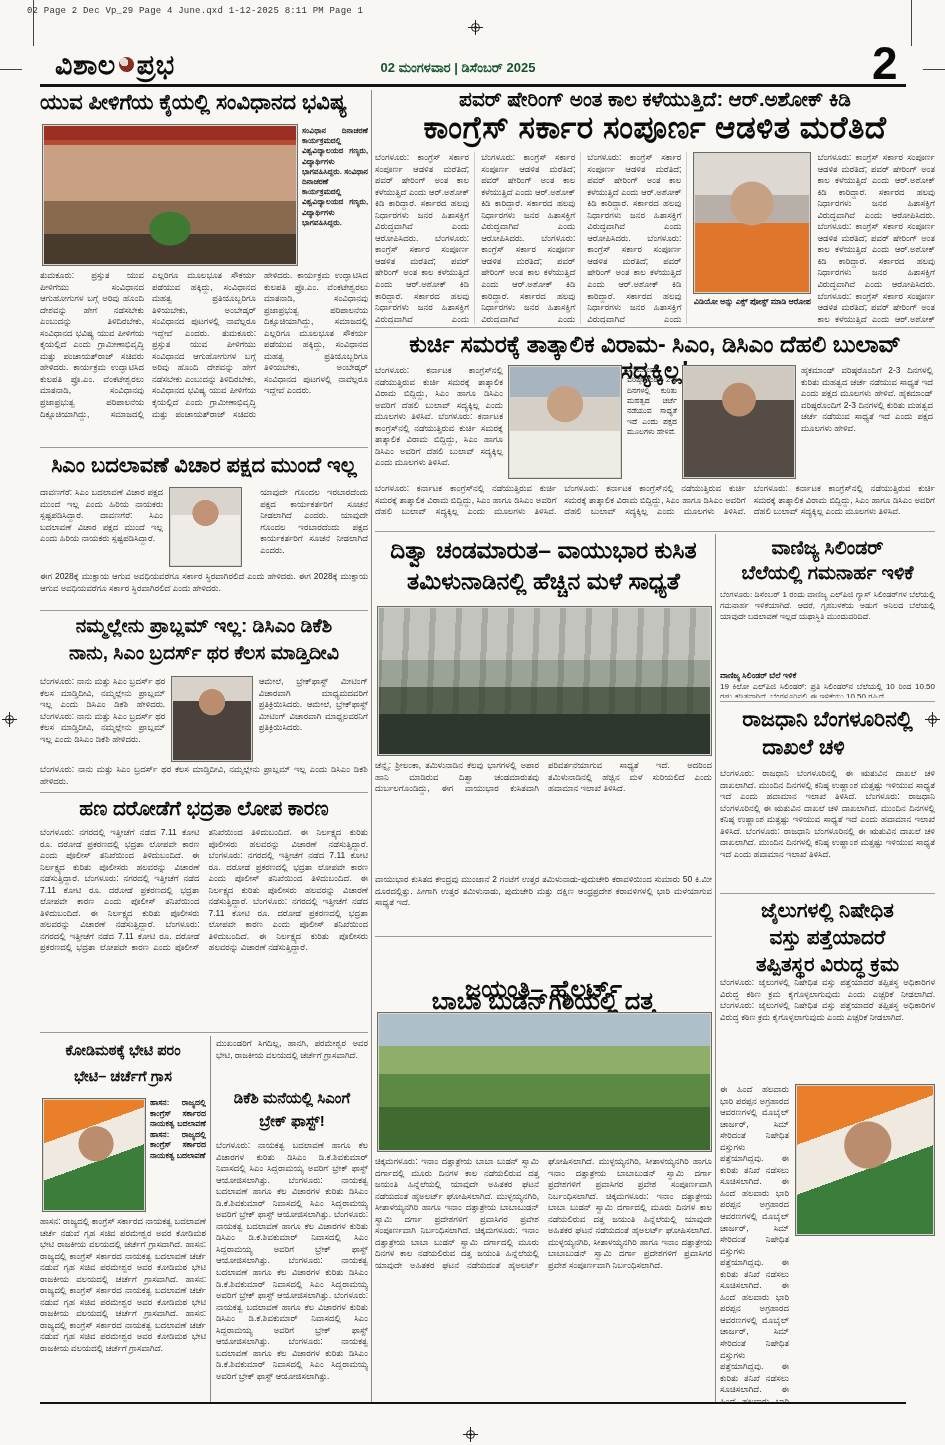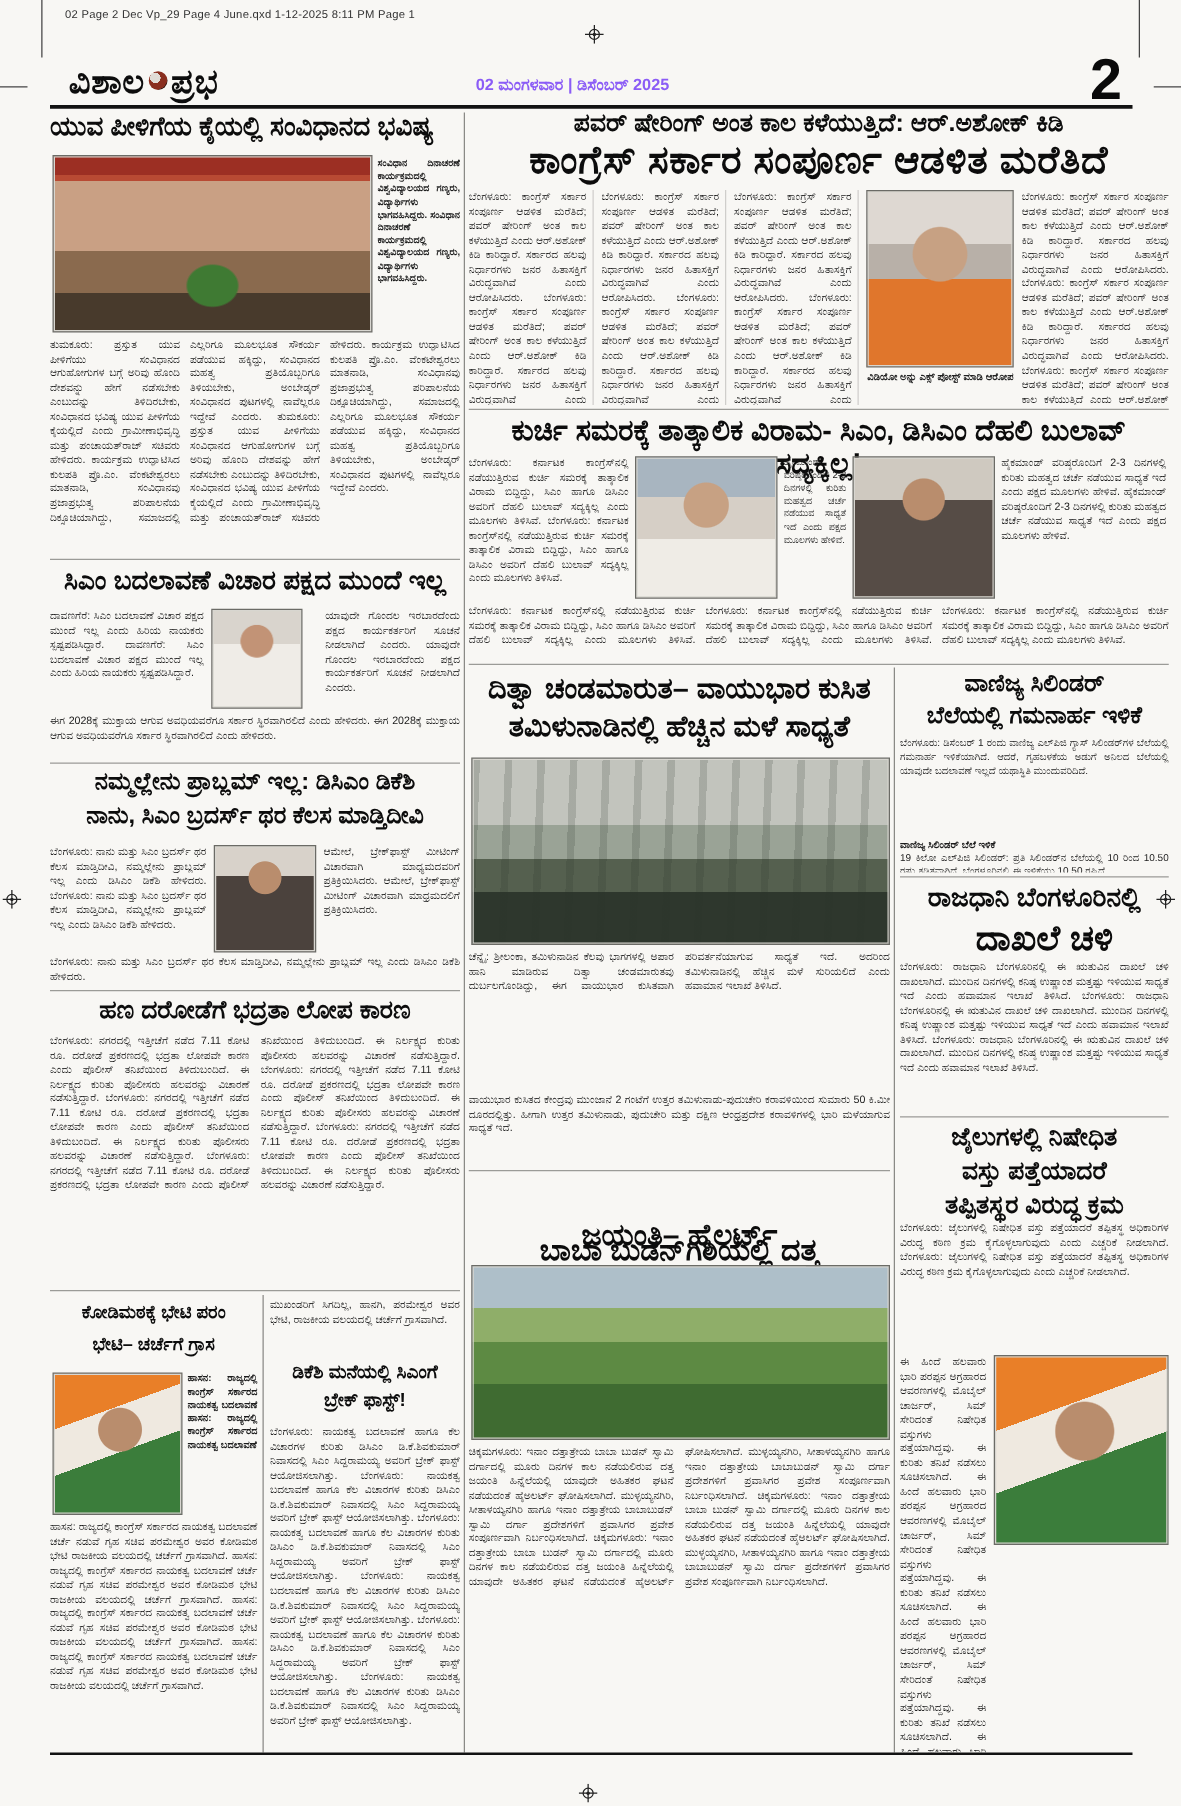--- a/index.html
+++ b/index.html
@@ -4,21 +4,21 @@
 <style>
   html,body{margin:0;padding:0;background:#e9e8e5;}
   .page{position:relative;width:945px;height:1445px;background:#f8f7f4;overflow:hidden;
         font-family:"Liberation Sans",sans-serif;color:#141414;}
   .abs{position:absolute;}
   .slug{font-size:9px;color:#333;letter-spacing:.2px;}
   .brand{font-size:27px;font-weight:bold;color:#0d0d0d;letter-spacing:.5px;}
   .brand .emblem{display:inline-block;width:15px;height:15px;border-radius:50%;
         background:radial-gradient(circle at 35% 35%,#e0dcd6 0 30%,#8a2f1f 31% 70%,#3a1a12 71%);
         vertical-align:middle;margin:0 3px 4px 3px;}
-  .dateline{font-size:13px;font-weight:bold;text-align:center;color:#8b5cf6;}
+  .dateline{font-size:13px;font-weight:bold;text-align:center;color:#14532d;}
   .pagenum{font-size:46px;font-weight:bold;color:#0a0a0a;line-height:1;}
   .hrule{background:#121212;}
   .vrule{background:#8a8a86;width:1px;}
   .thin{background:#9b9b97;height:1px;}
   .hl{font-weight:bold;color:#0c0c0c;line-height:1.12;}
   .ctr{text-align:center;}
   .body-txt{font-size:8.5px;line-height:1.36;text-align:justify;color:#1c1c1c;overflow:hidden;}
   .cols2{column-count:2;column-gap:9px;}
   .cols3{column-count:3;column-gap:8px;}
   .photo{border:1px solid #6b6b66;box-shadow:0 0 0 1px #d8d6d0 inset;}
@@ -55,21 +55,21 @@
       radial-gradient(circle at 52% 40%, #b98d6d 0 20%, rgba(0,0,0,0) 21%),
       linear-gradient(160deg,#e97f28 0 30%,#efe9e0 30% 55%,#3b7d3b 55%);}
   .hl-kicker{font-size:20px;}
   .hl-main{font-size:31px;letter-spacing:.5px;}
 </style>
 </head>
 <body>
 
 <div class="page">
 
-  <div class="abs slug" style="left:52px;top:6px;">02 Page 2 Dec Vp_29 Page 4 June.qxd  1-12-2025  8:11 PM  Page 1</div>
+  <div class="abs slug" style="left:27px;top:6px;font-family:Liberation Mono, monospace;">02 Page 2 Dec Vp_29 Page 4 June.qxd  1-12-2025  8:11 PM  Page 1</div>
   <div class="abs" style="left:33px;top:0;width:1px;height:46px;background:#444;"></div>
   <div class="abs" style="left:911px;top:0;width:1px;height:46px;background:#444;"></div>
   <div class="abs" style="left:0;top:69px;width:22px;height:1px;background:#444;"></div>
   <div class="abs" style="left:923px;top:69px;width:22px;height:1px;background:#444;"></div>
 
   <div class="abs regmark" style="left:468px;top:20px;">
     <svg width="15" height="15" viewBox="0 0 15 15">
         <circle cx="7.5" cy="7.5" r="4" fill="none" stroke="#222"></circle>
         <circle cx="7.5" cy="7.5" r="1.4" fill="#222"></circle>
         <line x1="0" y1="7.5" x2="15" y2="7.5" stroke="#222"></line>
@@ -124,21 +124,21 @@
     <div class="body-txt ncol" style="width:112px;height:80px;margin-left:12px;">ಯಾವುದೇ ಗೊಂದಲ ಇರಬಾರದೆಂದು ಪಕ್ಷದ ಕಾರ್ಯಕರ್ತರಿಗೆ ಸೂಚನೆ ನೀಡಲಾಗಿದೆ ಎಂದರು. ಯಾವುದೇ ಗೊಂದಲ ಇರಬಾರದೆಂದು ಪಕ್ಷದ ಕಾರ್ಯಕರ್ತರಿಗೆ ಸೂಚನೆ ನೀಡಲಾಗಿದೆ ಎಂದರು.</div>
   </div>
   <div class="abs body-txt" style="left:40px;top:571px;width:328px;height:36px;">ಈಗ 2028ಕ್ಕೆ ಮುಕ್ತಾಯ ಆಗುವ ಅವಧಿಯವರೆಗೂ ಸರ್ಕಾರ ಸ್ಥಿರವಾಗಿರಲಿದೆ ಎಂದು ಹೇಳಿದರು. ಈಗ 2028ಕ್ಕೆ ಮುಕ್ತಾಯ ಆಗುವ ಅವಧಿಯವರೆಗೂ ಸರ್ಕಾರ ಸ್ಥಿರವಾಗಿರಲಿದೆ ಎಂದು ಹೇಳಿದರು.</div>
   <div class="abs thin" style="left:40px;top:610px;width:328px;"></div>
 
   <div class="abs hl ctr" style="left:40px;top:642px;width:328px;font-size:19px;">ನಾನು, ಸಿಎಂ ಬ್ರದರ್ಸ್ ಥರ ಕೆಲಸ ಮಾಡ್ತಿದೀವಿ</div>
   <div class="abs hl ctr" style="left:40px;top:615px;width:328px;font-size:19px;">ನಮ್ಮಲ್ಲೇನು ಪ್ರಾಬ್ಲಮ್ ಇಲ್ಲ: ಡಿಸಿಎಂ ಡಿಕೆಶಿ</div>
   <div class="abs flexrow" style="left:40px;top:676px;width:328px;height:86px;">
     <div class="body-txt ncol" style="width:126px;height:86px;">ಬೆಂಗಳೂರು: ನಾನು ಮತ್ತು ಸಿಎಂ ಬ್ರದರ್ಸ್ ಥರ ಕೆಲಸ ಮಾಡ್ತಿದೀವಿ, ನಮ್ಮಲ್ಲೇನು ಪ್ರಾಬ್ಲಮ್ ಇಲ್ಲ ಎಂದು ಡಿಸಿಎಂ ಡಿಕೆಶಿ ಹೇಳಿದರು. ಬೆಂಗಳೂರು: ನಾನು ಮತ್ತು ಸಿಎಂ ಬ್ರದರ್ಸ್ ಥರ ಕೆಲಸ ಮಾಡ್ತಿದೀವಿ, ನಮ್ಮಲ್ಲೇನು ಪ್ರಾಬ್ಲಮ್ ಇಲ್ಲ ಎಂದು ಡಿಸಿಎಂ ಡಿಕೆಶಿ ಹೇಳಿದರು.</div>
     <div class="photo photo-dcm2" style="width:80px;height:84px;"></div>
-    <div class="body-txt ncol" style="width:110px;height:86px;">ಆಮೇಲೆ, ಬ್ರೇಕ್‌ಫಾಸ್ಟ್ ಮೀಟಿಂಗ್ ವಿಚಾರವಾಗಿ ಮಾಧ್ಯಮದವರಿಗೆ ಪ್ರತಿಕ್ರಿಯಿಸಿದರು. ಆಮೇಲೆ, ಬ್ರೇಕ್‌ಫಾಸ್ಟ್ ಮೀಟಿಂಗ್ ವಿಚಾರವಾಗಿ ಮಾಧ್ರಮದಲಿಗೆ ಪ್ರತಿಕ್ರಿಯಿಸಿದರು.</div>
+    <div class="body-txt ncol" style="width:110px;height:86px;">ಆಮೇಲೆ, ಬ್ರೇಕ್‌ಫಾಸ್ಟ್ ಮೀಟಿಂಗ್ ವಿಚಾರವಾಗಿ ಮಾಧ್ಯಮದವರಿಗೆ ಪ್ರತಿಕ್ರಿಯಿಸಿದರು. ಆಮೇಲೆ, ಬ್ರೇಕ್‌ಫಾಸ್ಟ್ ಮೀಟಿಂಗ್ ವಿಚಾರವಾಗಿ ಮಾಧ್ಹಲವರನಿಗೆ ಪ್ರತಿಕ್ರಿಯಿಸಿದರು.</div>
   </div>
   <div class="abs body-txt" style="left:40px;top:764px;width:328px;height:24px;">ಬೆಂಗಳೂರು: ನಾನು ಮತ್ತು ಸಿಎಂ ಬ್ರದರ್ಸ್ ಥರ ಕೆಲಸ ಮಾಡ್ತಿದೀವಿ, ನಮ್ಮಲ್ಲೇನು ಪ್ರಾಬ್ಲಮ್ ಇಲ್ಲ ಎಂದು ಡಿಸಿಎಂ ಡಿಕೆಶಿ ಹೇಳಿದರು.</div>
   <div class="abs thin" style="left:40px;top:792px;width:328px;"></div>
 
   <div class="abs hl ctr" style="left:40px;top:797px;width:328px;font-size:20px;">ಹಣ ದರೋಡೆಗೆ ಭದ್ರತಾ ಲೋಪ ಕಾರಣ</div>
   <div class="abs body-txt cols2" style="left:40px;top:827px;width:328px;height:200px;">ಬೆಂಗಳೂರು: ನಗರದಲ್ಲಿ ಇತ್ತೀಚೆಗೆ ನಡೆದ 7.11 ಕೋಟಿ ರೂ. ದರೋಡೆ ಪ್ರಕರಣದಲ್ಲಿ ಭದ್ರತಾ ಲೋಪವೇ ಕಾರಣ ಎಂದು ಪೊಲೀಸ್ ತನಿಖೆಯಿಂದ ತಿಳಿದುಬಂದಿದೆ. ಈ ನಿರ್ಲಕ್ಷ್ಯದ ಕುರಿತು ಪೊಲೀಸರು ಹಲವರನ್ನು ವಿಚಾರಣೆ ನಡೆಸುತ್ತಿದ್ದಾರೆ. ಬೆಂಗಳೂರು: ನಗರದಲ್ಲಿ ಇತ್ತೀಚೆಗೆ ನಡೆದ 7.11 ಕೋಟಿ ರೂ. ದರೋಡೆ ಪ್ರಕರಣದಲ್ಲಿ ಭದ್ರತಾ ಲೋಪವೇ ಕಾರಣ ಎಂದು ಪೊಲೀಸ್ ತನಿಖೆಯಿಂದ ತಿಳಿದುಬಂದಿದೆ. ಈ ನಿರ್ಲಕ್ಷ್ಯದ ಕುರಿತು ಪೊಲೀಸರು ಹಲವರನ್ನು ವಿಚಾರಣೆ ನಡೆಸುತ್ತಿದ್ದಾರೆ. ಬೆಂಗಳೂರು: ನಗರದಲ್ಲಿ ಇತ್ತೀಚೆಗೆ ನಡೆದ 7.11 ಕೋಟಿ ರೂ. ದರೋಡೆ ಪ್ರಕರಣದಲ್ಲಿ ಭದ್ರತಾ ಲೋಪವೇ ಕಾರಣ ಎಂದು ಪೊಲೀಸ್ ತನಿಖೆಯಿಂದ ತಿಳಿದುಬಂದಿದೆ. ಈ ನಿರ್ಲಕ್ಷ್ಯದ ಕುರಿತು ಪೊಲೀಸರು ಹಲವರನ್ನು ವಿಚಾರಣೆ ನಡೆಸುತ್ತಿದ್ದಾರೆ. ಬೆಂಗಳೂರು: ನಗರದಲ್ಲಿ ಇತ್ತೀಚೆಗೆ ನಡೆದ 7.11 ಕೋಟಿ ರೂ. ದರೋಡೆ ಪ್ರಕರಣದಲ್ಲಿ ಭದ್ರತಾ ಲೋಪವೇ ಕಾರಣ ಎಂದು ಪೊಲೀಸ್ ತನಿಖೆಯಿಂದ ತಿಳಿದುಬಂದಿದೆ. ಈ ನಿರ್ಲಕ್ಷ್ಯದ ಕುರಿತು ಪೊಲೀಸರು ಹಲವರನ್ನು ವಿಚಾರಣೆ ನಡೆಸುತ್ತಿದ್ದಾರೆ. ಬೆಂಗಳೂರು: ನಗರದಲ್ಲಿ ಇತ್ತೀಚೆಗೆ ನಡೆದ 7.11 ಕೋಟಿ ರೂ. ದರೋಡೆ ಪ್ರಕರಣದಲ್ಲಿ ಭದ್ರತಾ ಲೋಪವೇ ಕಾರಣ ಎಂದು ಪೊಲೀಸ್ ತನಿಖೆಯಿಂದ ತಿಳಿದುಬಂದಿದೆ. ಈ ನಿರ್ಲಕ್ಷ್ಯದ ಕುರಿತು ಪೊಲೀಸರು ಹಲವರನ್ನು ವಿಚಾರಣೆ ನಡೆಸುತ್ತಿದ್ದಾರೆ.</div>
   <div class="abs thin" style="left:40px;top:1032px;width:328px;"></div>
 
   <div class="abs vrule" style="left:210px;top:1036px;height:366px;"></div>
   <div class="abs hl ctr" style="left:40px;top:1042px;width:166px;font-size:14.5px;">ಕೋಡಿಮಠಕ್ಕೆ ಭೇಟಿ ಪರಂ</div>
@@ -194,21 +194,21 @@
   <div class="abs" style="left:720px;top:590px;width:215px;height:108px;overflow:hidden;">
     <div class="body-txt" style="font-size:8px;">ಬೆಂಗಳೂರು: ಡಿಸೆಂಬರ್ 1 ರಂದು ವಾಣಿಜ್ಯ ಎಲ್‌ಪಿಜಿ ಗ್ಯಾಸ್ ಸಿಲಿಂಡರ್‌ಗಳ ಬೆಲೆಯಲ್ಲಿ ಗಮನಾರ್ಹ ಇಳಿಕೆಯಾಗಿದೆ. ಆದರೆ, ಗೃಹಬಳಕೆಯ ಅಡುಗೆ ಅನಿಲದ ಬೆಲೆಯಲ್ಲಿ ಯಾವುದೇ ಬದಲಾವಣೆ ಇಲ್ಲದೆ ಯಥಾಸ್ಥಿತಿ ಮುಂದುವರಿದಿದೆ.</div>
     <div class="body-txt sub-bold" style="font-size:8px;">ವಾಣಿಜ್ಯ ಸಿಲಿಂಡರ್ ಬೆಲೆ ಇಳಿಕೆ</div>
     <div class="body-txt" style="font-size:8px;">19 ಕಿಲೋ ಎಲ್‌ಪಿಜಿ ಸಿಲಿಂಡರ್: ಪ್ರತಿ ಸಿಲಿಂಡರ್‌ನ ಬೆಲೆಯಲ್ಲಿ 10 ರಿಂದ 10.50 ರಷ್ಟು ಕಡಿತವಾಗಿದೆ. ಬೆಂಗಳೂರಿನಲ್ಲಿ ಈ ಇಳಿಕೆಯು 10.50 ರಷ್ಟಿದೆ.</div>
     <div class="body-txt" style="font-size:8px;">47.5 ಕಿಲೋ ಎಲ್‌ಪಿಜಿ ಸಿಲಿಂಡರ್: ಈ ದೊಡ್ಡ ಸಿಲಿಂಡರ್‌ನ ಬೆಲೆಯಲ್ಲಿ 25.50 ರಷ್ಟು ಇಳಿಕೆಯಾಗಿದೆ.</div>
     <div class="body-txt" style="font-size:8px;">ಕಳೆದ ಒಂದು ವರ್ಷದಲ್ಲಿ ವಾಣಿಜ್ಯ ಗ್ಯಾಸ್ ಬೆಲೆಗಳು ಬಹುತೇಕ ನಿರಂತರ ಇಳಿಕೆ ಹಾದಿಯಲ್ಲಿ ಸಾಗಿವೆ. ಈ 12 ತಿಂಗಳ ಅವಧಿಯಲ್ಲಿ ಒಮ್ಮೆ 10 ಬಾರಿ ಬೆಲೆ ಇಳಿಕೆಯಾಗಿದ್ದು, ಕೇವಲ ಎರಡು ತಿಂಗಳು ಮಾತ್ರ ಏರಿಕೆ ಕಂಡುಬಂದಿದೆ.</div>
   </div>
   <div class="abs thin" style="left:720px;top:701px;width:215px;"></div>
 
   <div class="abs hl ctr" style="left:720px;top:707px;width:215px;font-size:21px;">ರಾಜಧಾನಿ ಬೆಂಗಳೂರಿನಲ್ಲಿ</div>
-  <div class="abs hl ctr" style="left:728px;top:735px;width:215px;font-size:28px;">ದಾಖಲೆ ಚಳಿ</div>
+  <div class="abs hl ctr" style="left:696px;top:735px;width:215px;font-size:21px;">ದಾಖಲೆ ಚಳಿ</div>
   <div class="abs body-txt" style="left:720px;top:768px;width:215px;height:120px;">ಬೆಂಗಳೂರು: ರಾಜಧಾನಿ ಬೆಂಗಳೂರಿನಲ್ಲಿ ಈ ಋತುವಿನ ದಾಖಲೆ ಚಳಿ ದಾಖಲಾಗಿದೆ. ಮುಂದಿನ ದಿನಗಳಲ್ಲಿ ಕನಿಷ್ಠ ಉಷ್ಣಾಂಶ ಮತ್ತಷ್ಟು ಇಳಿಯುವ ಸಾಧ್ಯತೆ ಇದೆ ಎಂದು ಹವಾಮಾನ ಇಲಾಖೆ ತಿಳಿಸಿದೆ. ಬೆಂಗಳೂರು: ರಾಜಧಾನಿ ಬೆಂಗಳೂರಿನಲ್ಲಿ ಈ ಋತುವಿನ ದಾಖಲೆ ಚಳಿ ದಾಖಲಾಗಿದೆ. ಮುಂದಿನ ದಿನಗಳಲ್ಲಿ ಕನಿಷ್ಠ ಉಷ್ಣಾಂಶ ಮತ್ತಷ್ಟು ಇಳಿಯುವ ಸಾಧ್ಯತೆ ಇದೆ ಎಂದು ಹವಾಮಾನ ಇಲಾಖೆ ತಿಳಿಸಿದೆ. ಬೆಂಗಳೂರು: ರಾಜಧಾನಿ ಬೆಂಗಳೂರಿನಲ್ಲಿ ಈ ಋತುವಿನ ದಾಖಲೆ ಚಳಿ ದಾಖಲಾಗಿದೆ. ಮುಂದಿನ ದಿನಗಳಲ್ಲಿ ಕನಿಷ್ಠ ಉಷ್ಣಾಂಶ ಮತ್ತಷ್ಟು ಇಳಿಯುವ ಸಾಧ್ಯತೆ ಇದೆ ಎಂದು ಹವಾಮಾನ ಇಲಾಖೆ ತಿಳಿಸಿದೆ.</div>
   <div class="abs thin" style="left:720px;top:893px;width:215px;"></div>
 
   <div class="abs hl ctr" style="left:720px;top:899px;width:215px;font-size:20px;">ಜೈಲುಗಳಲ್ಲಿ ನಿಷೇಧಿತ</div>
   <div class="abs hl ctr" style="left:720px;top:926px;width:215px;font-size:20px;">ವಸ್ತು ಪತ್ತೆಯಾದರೆ</div>
   <div class="abs hl ctr" style="left:720px;top:953px;width:215px;font-size:20px;">ತಪ್ಪಿತಸ್ಥರ ವಿರುದ್ಧ ಕ್ರಮ</div>
   <div class="abs body-txt" style="left:720px;top:948px;width:215px;height:94px;margin-top:29px;">ಬೆಂಗಳೂರು: ಜೈಲುಗಳಲ್ಲಿ ನಿಷೇಧಿತ ವಸ್ತು ಪತ್ತೆಯಾದರೆ ತಪ್ಪಿತಸ್ಥ ಅಧಿಕಾರಿಗಳ ವಿರುದ್ಧ ಕಠಿಣ ಕ್ರಮ ಕೈಗೊಳ್ಳಲಾಗುವುದು ಎಂದು ಎಚ್ಚರಿಕೆ ನೀಡಲಾಗಿದೆ. ಬೆಂಗಳೂರು: ಜೈಲುಗಳಲ್ಲಿ ನಿಷೇಧಿತ ವಸ್ತು ಪತ್ತೆಯಾದರೆ ತಪ್ಪಿತಸ್ಥ ಅಧಿಕಾರಿಗಳ ವಿರುದ್ಧ ಕಠಿಣ ಕ್ರಮ ಕೈಗೊಳ್ಳಲಾಗುವುದು ಎಂದು ಎಚ್ಚರಿಕೆ ನೀಡಲಾಗಿದೆ.</div>
   <div class="abs" style="left:720px;top:1084px;width:215px;height:318px;overflow:hidden;">
     <div class="photo photo-flag" style="float:right;width:138px;height:150px;margin:0 0 4px 6px;"></div>
     <div class="body-txt" style="height:318px;">ಈ ಹಿಂದೆ ಹಲವಾರು ಭಾರಿ ಪರಪ್ಪನ ಅಗ್ರಹಾರದ ಆವರಣಗಳಲ್ಲಿ ಮೊಬೈಲ್ ಚಾರ್ಜರ್, ಸಿಮ್ ಸೇರಿದಂತೆ ನಿಷೇಧಿತ ವಸ್ತುಗಳು ಪತ್ತೆಯಾಗಿದ್ದವು. ಈ ಕುರಿತು ತನಿಖೆ ನಡೆಸಲು ಸೂಚಿಸಲಾಗಿದೆ. ಈ ಹಿಂದೆ ಹಲವಾರು ಭಾರಿ ಪರಪ್ಪನ ಅಗ್ರಹಾರದ ಆವರಣಗಳಲ್ಲಿ ಮೊಬೈಲ್ ಚಾರ್ಜರ್, ಸಿಮ್ ಸೇರಿದಂತೆ ನಿಷೇಧಿತ ವಸ್ತುಗಳು ಪತ್ತೆಯಾಗಿದ್ದವು. ಈ ಕುರಿತು ತನಿಖೆ ನಡೆಸಲು ಸೂಚಿಸಲಾಗಿದೆ. ಈ ಹಿಂದೆ ಹಲವಾರು ಭಾರಿ ಪರಪ್ಪನ ಅಗ್ರಹಾರದ ಆವರಣಗಳಲ್ಲಿ ಮೊಬೈಲ್ ಚಾರ್ಜರ್, ಸಿಮ್ ಸೇರಿದಂತೆ ನಿಷೇಧಿತ ವಸ್ತುಗಳು ಪತ್ತೆಯಾಗಿದ್ದವು. ಈ ಕುರಿತು ತನಿಖೆ ನಡೆಸಲು ಸೂಚಿಸಲಾಗಿದೆ. ಈ ಹಿಂದೆ ಹಲವಾರು ಭಾರಿ ಪರಪ್ಪನ ಅಗ್ರಹಾರದ ಆವರಣಗಳಲ್ಲಿ ಮೊಬೈಲ್ ಚಾರ್ಜರ್, ಸಿಮ್ ಸೇರಿದಂತೆ ನಿಷೇಧಿತ ವಸ್ತುಗಳು ಪತ್ತೆಯಾಗಿದ್ದವು. ಈ ಕುರಿತು ತನಿಖೆ ನಡೆಸಲು ಸೂಚಿಸಲಾಗಿದೆ. ಈ ಹಿಂದೆ ಹಲವಾರು ಭಾರಿ ಪರಪ್ಪನ ಅಗ್ರಹಾರದ ಆವರಣಗಳಲ್ಲಿ ಮೊಬೈಲ್ ಚಾರ್ಜರ್, ಸಿಮ್ ಸೇರಿದಂತೆ ನಿಷೇಧಿತ ವಸ್ತುಗಳು ಪತ್ತೆಯಾಗಿದ್ದವು. ಈ ಕುರಿತು ತನಿಖೆ ನಡೆಸಲು ಸೂಚಿಸಲಾಗಿದೆ. ಈ ಹಿಂದೆ ಹಲವಾರು ಭಾರಿ ಪರಪ್ಪನ ಅಗ್ರಹಾರದ ಆವರಣಗಳಲ್ಲಿ ಮೊಬೈಲ್ ಚಾರ್ಜರ್, ಸಿಮ್ ಸೇರಿದಂತೆ ನಿಷೇಧಿತ ವಸ್ತುಗಳು ಪತ್ತೆಯಾಗಿದ್ದವು. ಈ ಕುರಿತು ತನಿಖೆ ನಡೆಸಲು ಸೂಚಿಸಲಾಗಿದೆ.</div>

